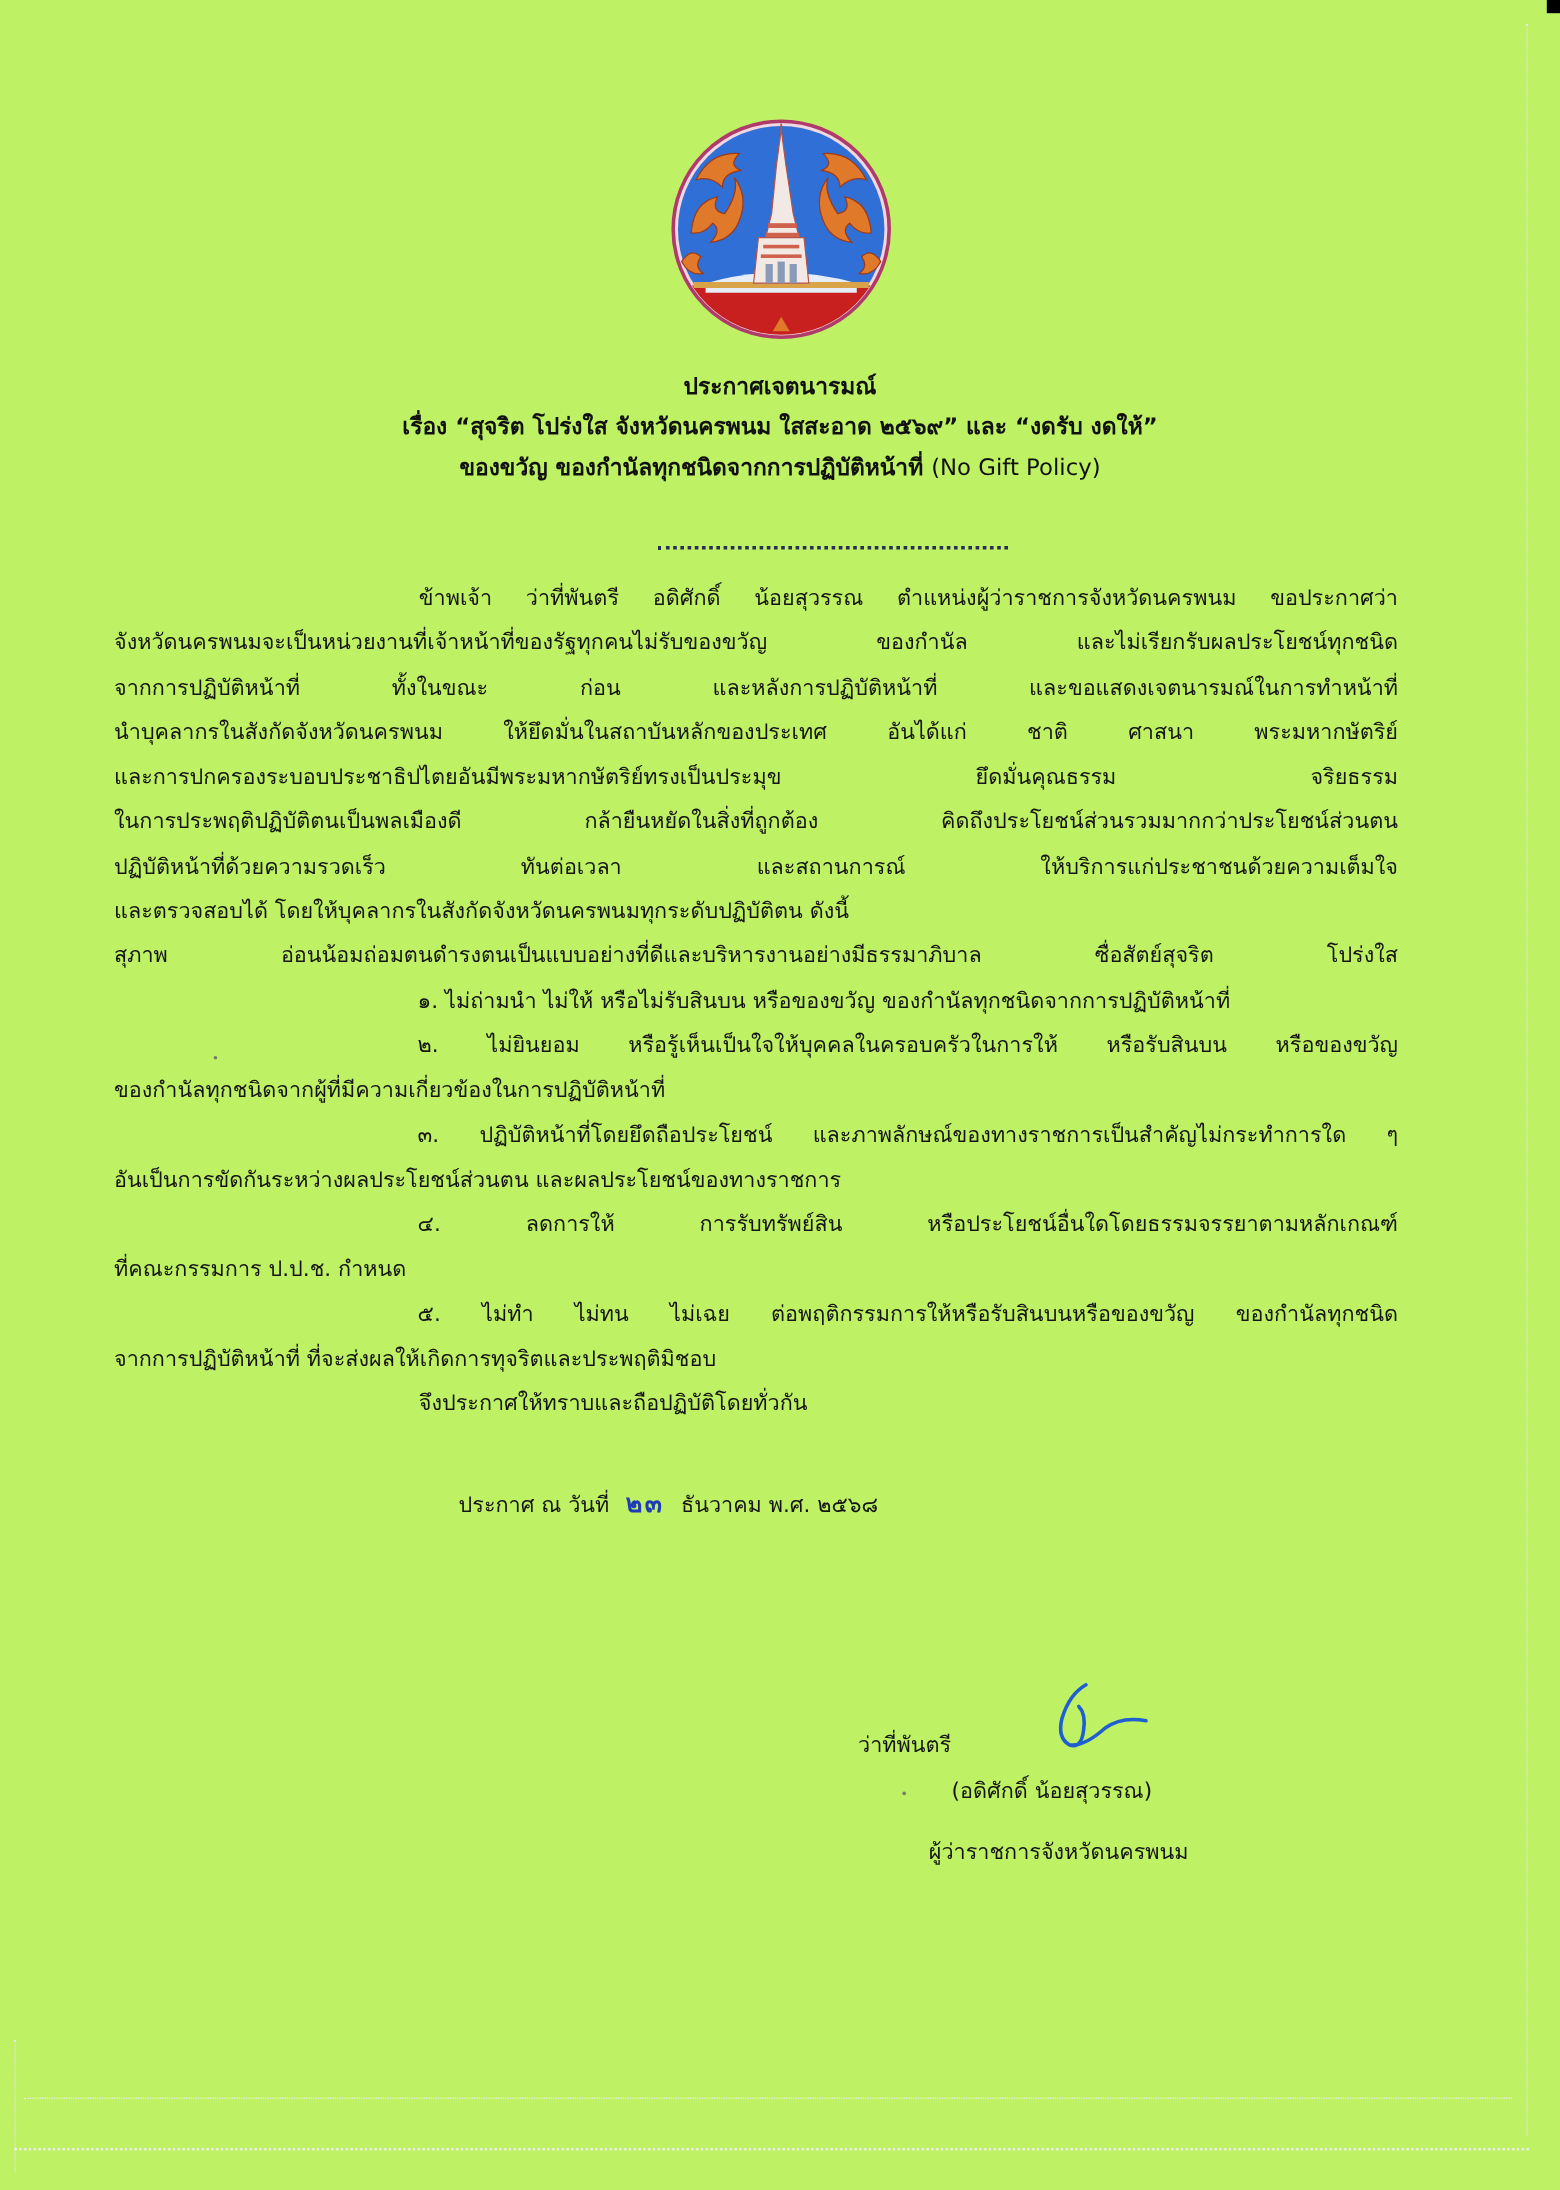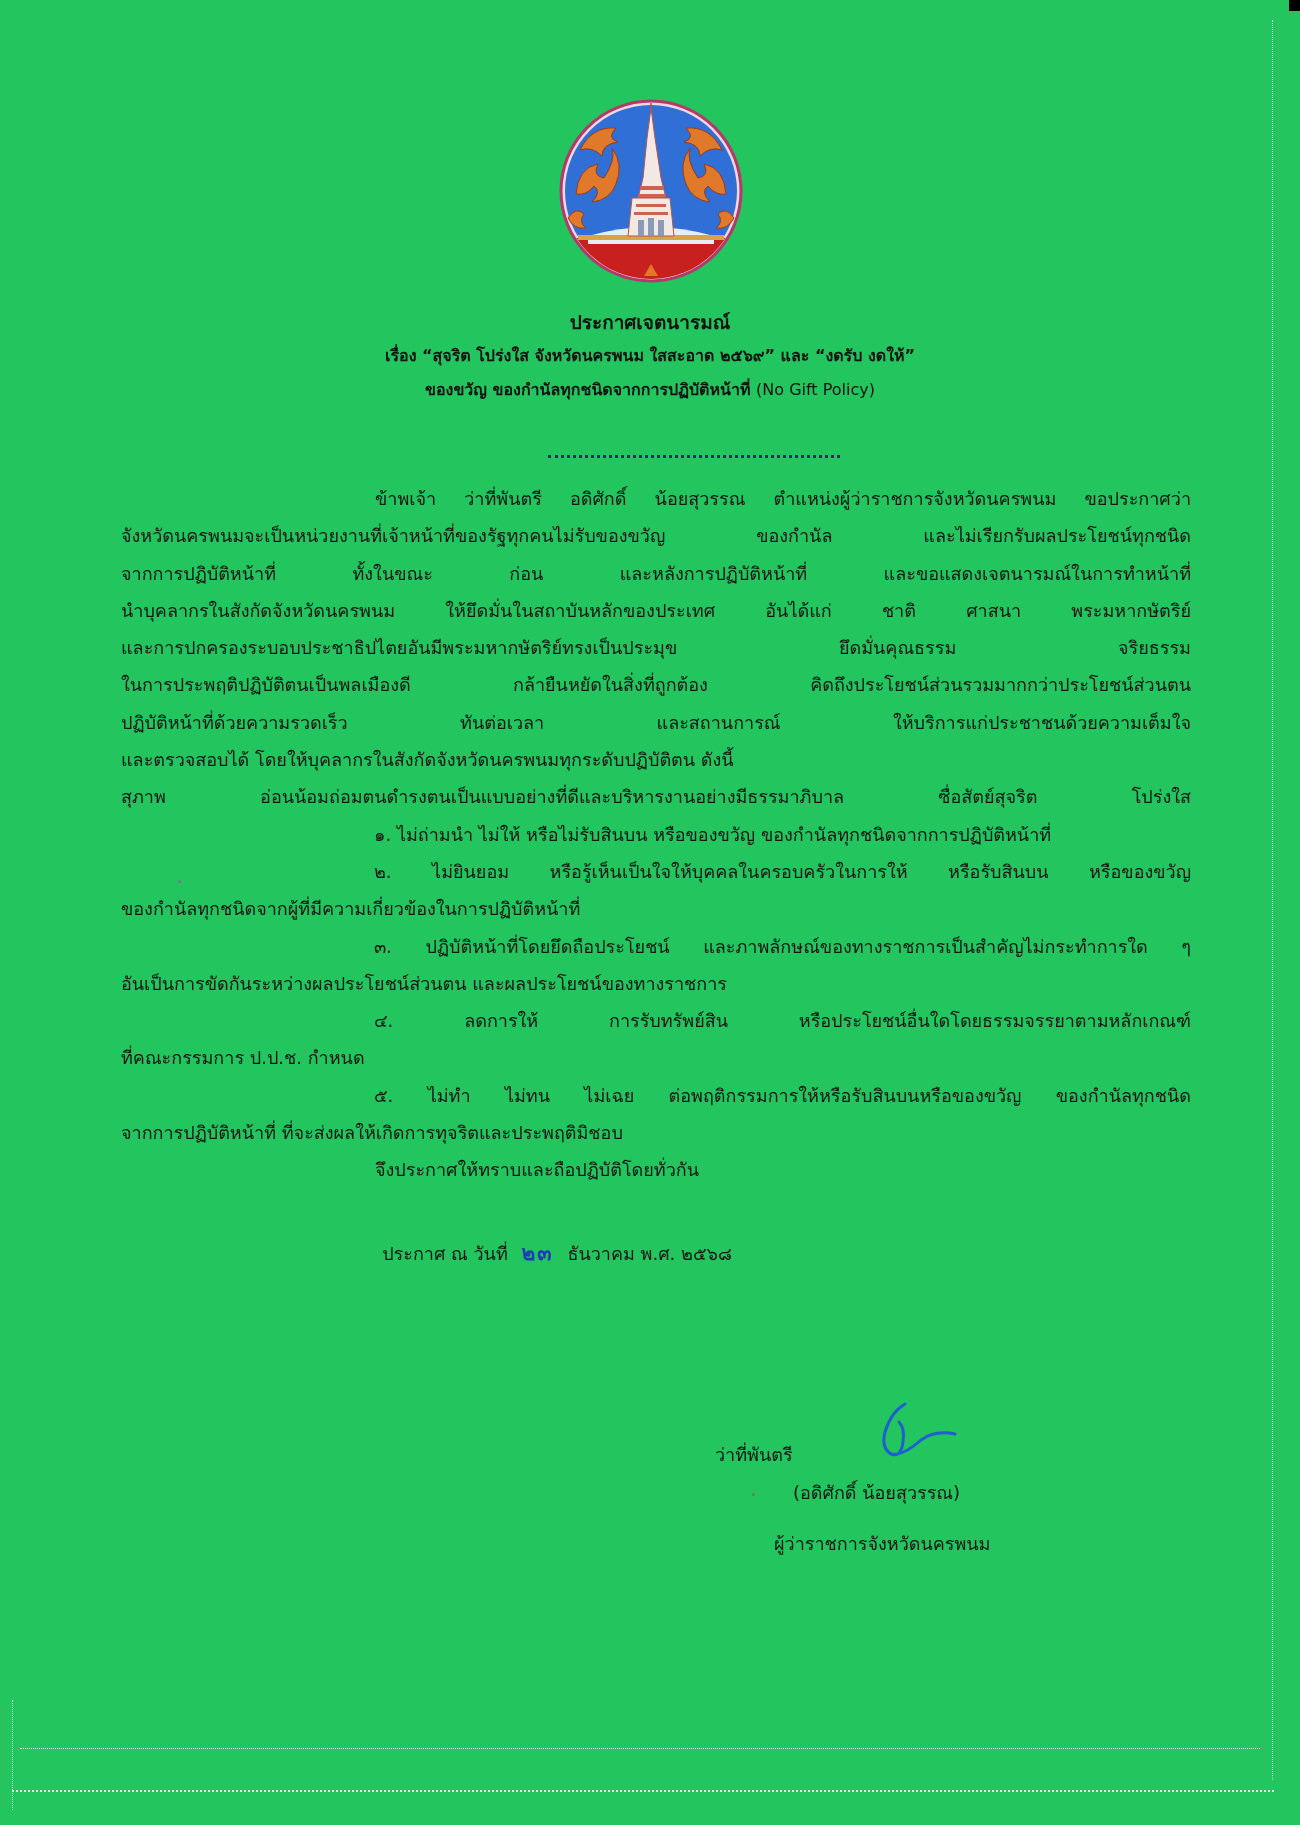--- a/index.html
+++ b/index.html
@@ -5,21 +5,21 @@
     * { margin: 0; padding: 0; box-sizing: border-box; }
     html, body { width: 1300px; height: 1825px; background: #ffffff; }
     body {
       position: relative;
       overflow: hidden;
       font-family: "DejaVu Sans", "Liberation Sans", sans-serif;
       color: #1a1a1a;
     }
     .page {
       position: absolute; left: 0; top: 0; width: 1300px; height: 1825px;
-      background: #22c55e;
+      background: #bef264;
     }
     .scan-edge-right {
       position: absolute; left: 1272px; top: 20px; width: 1px; height: 1760px;
       border-left: 1px dotted #e6e6ec;
     }
     .scan-edge-left {
       position: absolute; left: 12px; top: 1700px; width: 1px; height: 110px;
       border-left: 1px dotted #e6e6ec;
     }
     .scan-edge-bottom {
@@ -39,33 +39,33 @@
     .seal {
       position: absolute; left: 558px; top: 98px; width: 186px; height: 186px;
     }
 
     
     .title-block {
       position: absolute; left: 0; top: 305px; width: 1300px; text-align: center;
       font-weight: bold; color: #111;
     }
     .title-line {
-      font-size: 16px; line-height: 34px; height: 34px; white-space: nowrap;
+      font-size: 19px; line-height: 34px; height: 34px; white-space: nowrap;
     }
     .title-line.main { font-size: 19px; }
     .title-line .latin { font-family: "DejaVu Sans", sans-serif; font-weight: normal; }
 
     .dot-separator {
       position: absolute; left: 548px; top: 452px; width: 292px; height: 6px;
       border-bottom: 3px dotted #2a2d55;
     }
 
     
     .body-text {
-      position: absolute; left: 121px; top: 480px; width: 1070px;
+      position: absolute; left: 95px; top: 480px; width: 1070px;
       font-size: 18px; line-height: 37.3px; color: #151515;
     }
     .row { height: 37.3px; white-space: nowrap; overflow: visible; text-align: justify; text-align-last: justify; }
     .row.last { text-align-last: left; }
     .row.indent-lead { padding-left: 254px; }
     .row.item { padding-left: 253px; }
     .row.gap { }
 
     .date-line {
       position: absolute; left: 0; top: 1238px; width: 1084px; text-align: center;

